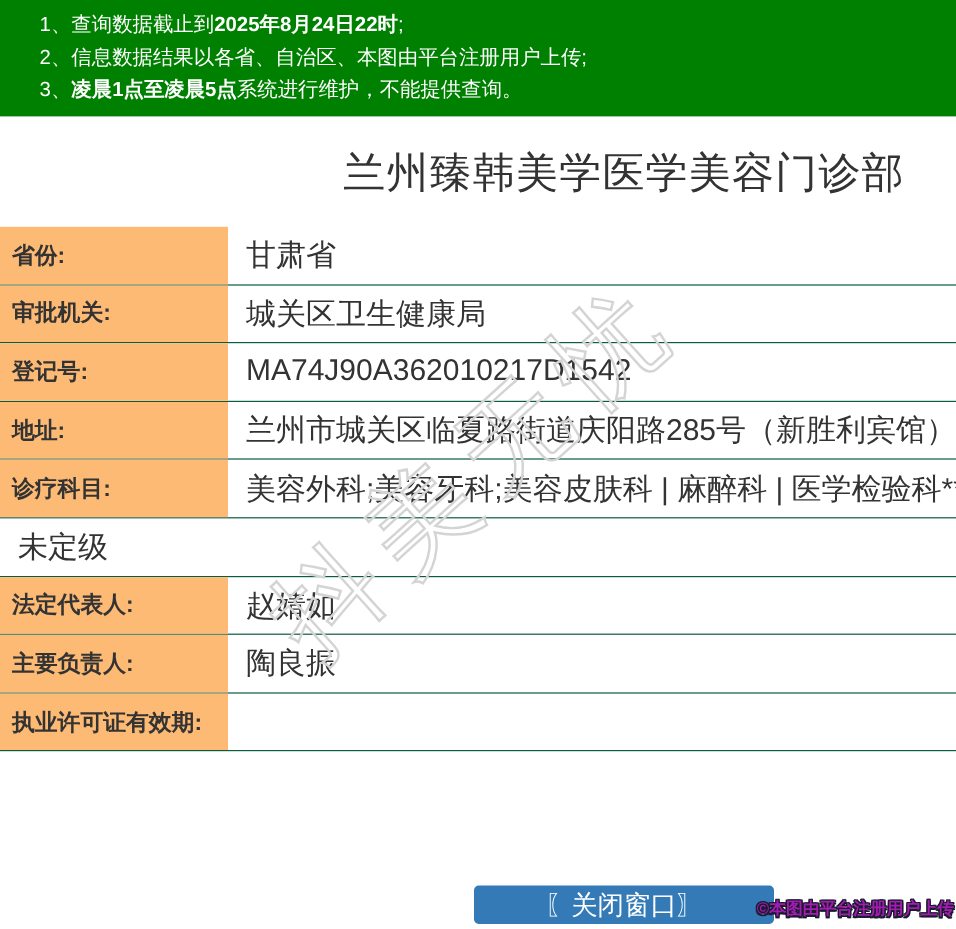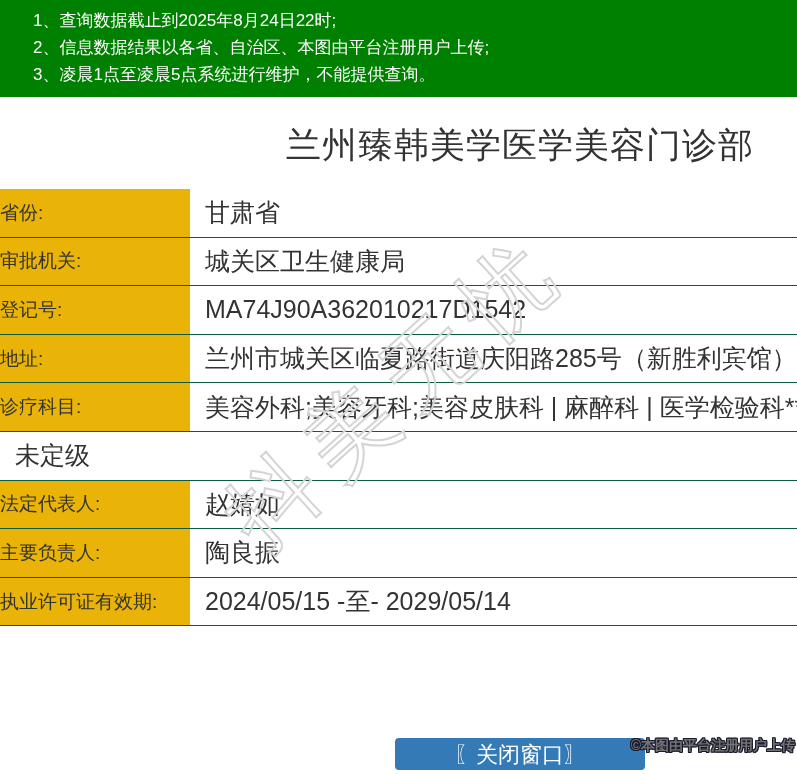--- a/index.html
+++ b/index.html
@@ -16,21 +16,21 @@
   .banner {
     background: #008000;
     color: #ffffff;
     height: 97px;
     box-sizing: border-box;
     padding: 7px 0 0 33px;
     font-size: 17px;
     line-height: 27px;
   }
   .banner .notice-line { white-space: nowrap; }
-  .banner b { font-weight: normal; }
+  .banner b { font-weight: bold; }
 
   
   .title {
     text-align: center;
     font-size: 35px;
     line-height: 35px;
     color: #333333;
     padding-top: 30px;
     margin-bottom: 27px;
     font-weight: 400;
@@ -41,27 +41,28 @@
   .info-table { width: 1040px; }
   .info-row {
     display: flex;
     align-items: stretch;
     height: 47.6px;
     border-bottom: 1px solid #0a5c3d;
   }
   .row-label {
     width: 190px;
     box-sizing: border-box;
-    background: #eab308;
+    background: #fdba74;
     display: flex;
     align-items: center;
-    padding-left: 0;
+    padding-left: 10px;
     font-size: 19px;
     color: #333333;
     flex-shrink: 0;
+    font-weight: bold;
   }
   .row-value {
     display: flex;
     align-items: center;
     padding-left: 15px;
     font-size: 25px;
     color: #333333;
     white-space: nowrap;
   }
 
@@ -101,24 +102,24 @@
     transform: rotate(-42deg);
     pointer-events: none;
     z-index: 5;
     font-weight: 400;
   }
 
   
   .upload-stamp {
     position: absolute;
     right: 2px;
-    bottom: 19px;
+    bottom: 7px;
     font-size: 14px;
     font-weight: bold;
-    color: #737373;
+    color: #a21caf;
     text-shadow:
       -1px -1px 0 #1a1a2e, 1px -1px 0 #1a1a2e,
       -1px 1px 0 #1a1a2e, 1px 1px 0 #1a1a2e,
       0 -1px 0 #1a1a2e, 0 1px 0 #1a1a2e,
       -1px 0 0 #1a1a2e, 1px 0 0 #1a1a2e;
     z-index: 10;
     white-space: nowrap;
   }
 </style>
 </head>
@@ -161,21 +162,20 @@
     <div class="info-row">
       <div class="row-label">法定代表人:</div>
       <div class="row-value">赵婧如</div>
     </div>
     <div class="info-row">
       <div class="row-label">主要负责人:</div>
       <div class="row-value">陶良振</div>
     </div>
     <div class="info-row">
       <div class="row-label">执业许可证有效期:</div>
-      <div class="row-value">2024/05/15 -至- 2029/05/14</div>
     </div>
   </div>
 
   <div class="button-bar">
     <button class="close-button">〖关闭窗口〗</button>
   </div>
 
 </div>
 
 <div class="watermark">抖美无忧</div>

